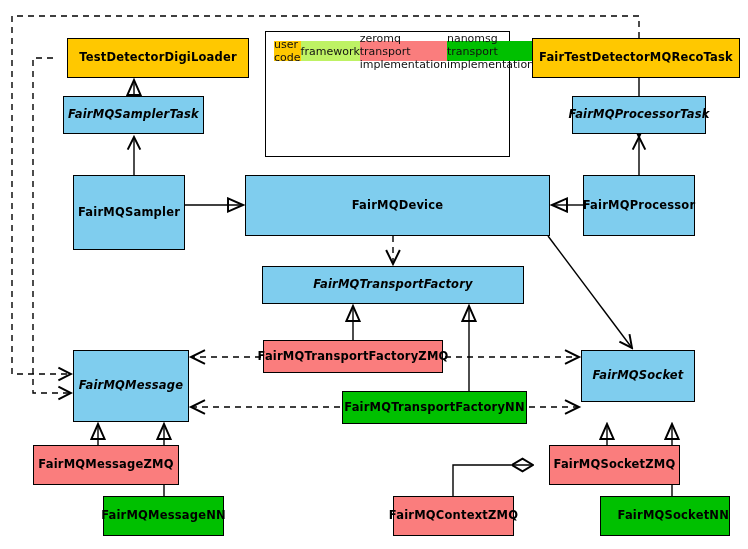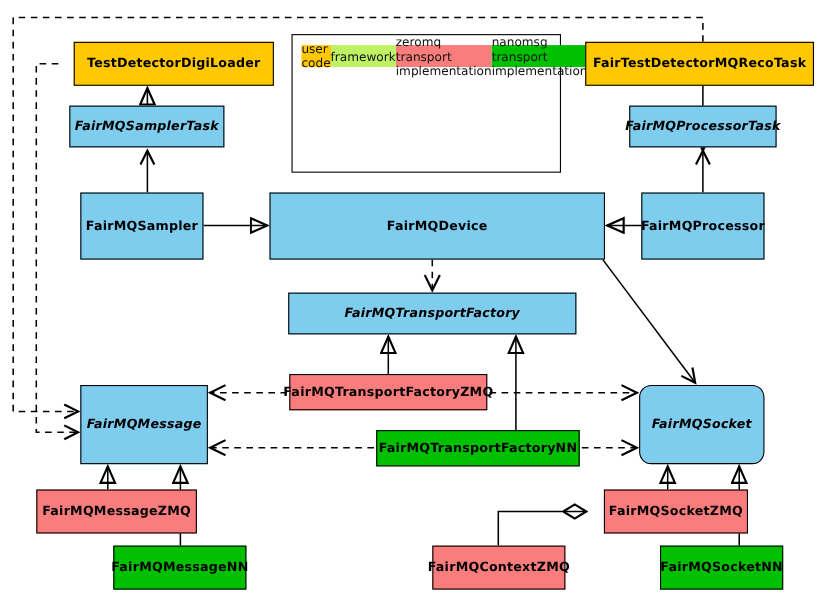--- a/index.html
+++ b/index.html
@@ -101,21 +101,21 @@
       </div>
   </div>
 
   <div id="nodes-layer">
       <div class="node c-user" style="left: 67px; top: 38px; width: 182px; height: 40px;">
         <span>TestDetectorDigiLoader</span>
       </div>
       <div class="node c-framework abstract" style="left: 63px; top: 96px; width: 141px; height: 38px;">
         <span>FairMQSamplerTask</span>
       </div>
-      <div class="node c-framework" style="left: 73px; top: 175px; width: 112px; height: 61px;">
+      <div class="node c-framework" style="left: 73px; top: 175px; width: 112px; height: 75px;">
         <span>FairMQSampler</span>
       </div>
       <div class="node c-framework" style="left: 245px; top: 175px; width: 305px; height: 61px;">
         <span>FairMQDevice</span>
       </div>
       <div class="node c-framework" style="left: 583px; top: 175px; width: 112px; height: 61px;">
         <span>FairMQProcessor</span>
       </div>
       <div class="node c-user" style="left: 532px; top: 38px; width: 208px; height: 40px;">
         <span>FairTestDetectorMQRecoTask</span>
@@ -128,32 +128,32 @@
       </div>
       <div class="node c-zmq" style="left: 263px; top: 340px; width: 180px; height: 33px;">
         <span>FairMQTransportFactoryZMQ</span>
       </div>
       <div class="node c-nn" style="left: 342px; top: 391px; width: 185px; height: 33px;">
         <span>FairMQTransportFactoryNN</span>
       </div>
       <div class="node c-framework abstract" style="left: 73px; top: 350px; width: 116px; height: 72px;">
         <span>FairMQMessage</span>
       </div>
-      <div class="node c-framework abstract" style="left: 581px; top: 350px; width: 114px; height: 72px; border-radius: 11px;">
+      <div class="node c-framework abstract" style="left: 581px; top: 350px; width: 114px; height: 52px;">
         <span>FairMQSocket</span>
       </div>
       <div class="node c-zmq" style="left: 33px; top: 445px; width: 146px; height: 40px;">
         <span>FairMQMessageZMQ</span>
       </div>
       <div class="node c-nn" style="left: 103px; top: 496px; width: 121px; height: 40px;">
         <span>FairMQMessageNN</span>
       </div>
       <div class="node c-zmq" style="left: 549px; top: 445px; width: 131px; height: 40px;">
         <span>FairMQSocketZMQ</span>
       </div>
-      <div class="node c-nn" style="left: 600px; top: 496px; width: 112px; height: 40px;">
+      <div class="node c-nn" style="left: 600px; top: 496px; width: 130px; height: 40px; justify-content: flex-end;">
         <span>FairMQSocketNN</span>
       </div>
       <div class="node c-zmq" style="left: 393px; top: 496px; width: 121px; height: 40px;">
         <span>FairMQContextZMQ</span>
       </div>
     </div>
 </div>
 
 </body></html>

